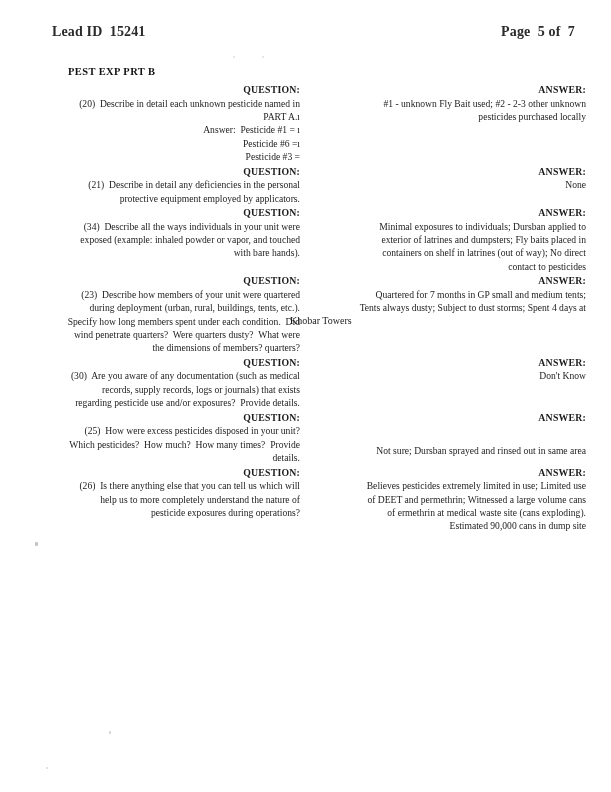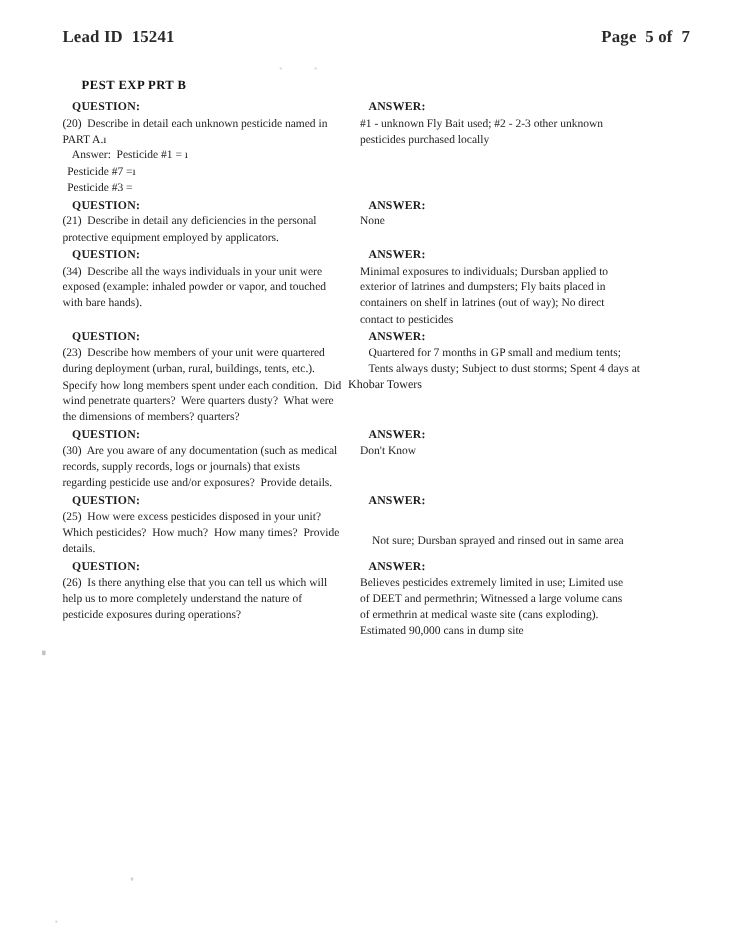--- a/index.html
+++ b/index.html
@@ -52,22 +52,23 @@
     letter-spacing: 0.4px;
     margin: 0 0 6px 16px;
     color: #111;
   }
 
   
   .qa {
     position: relative;
     display: grid;
     grid-template-columns: 248px 272px;
-    column-gap: 0px;
+    column-gap: 14px;
     margin-bottom: 1px;
+    text-align: right;
   }
   .col-q, .col-a {
     font-size: 9.6px;
     line-height: 13.4px;
     color: #1c1c1c;
   }
   .heading {
     font-weight: bold;
     font-size: 9.8px;
     letter-spacing: 0.2px;
@@ -124,21 +125,21 @@
   <div class="doc-body">
 
     <div class="doc-title">PEST EXP PRT B</div>
 
     <div class="qa">
       <div class="col-q">
         <div class="heading q">QUESTION:</div>
         <div class="qtext">(20)  Describe in detail each unknown pesticide named in
 PART A.ı</div>
         <div class="subline first"> Answer:  Pesticide #1 = ı</div>
-        <div class="subline">Pesticide #7 =ı</div>
+        <div class="subline">Pesticide #6 =ı</div>
         <div class="subline">Pesticide #3 =</div>
       </div>
       <div class="col-a">
         <div class="heading a">ANSWER:</div>
         <div class="atext">#1 - unknown Fly Bait used; #2 - 2-3 other unknown
 pesticides purchased locally</div>
       </div>
     </div>
 
     <div class="qa">

